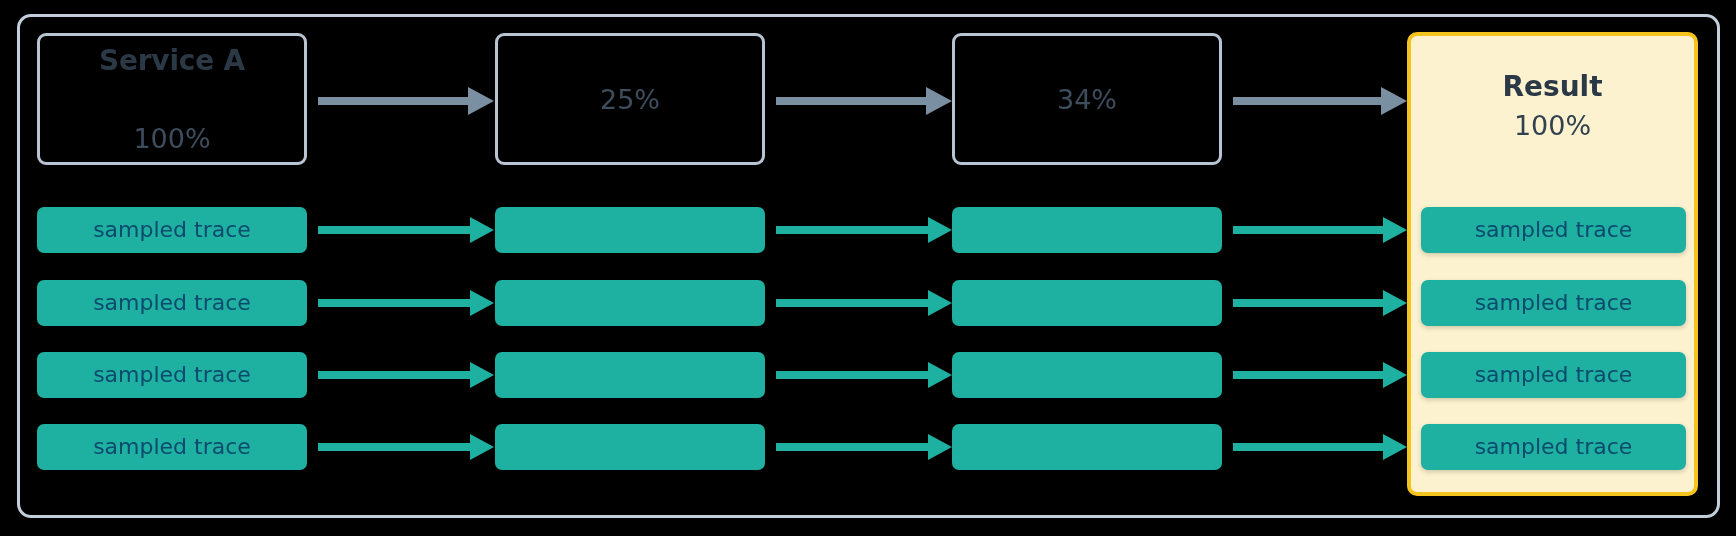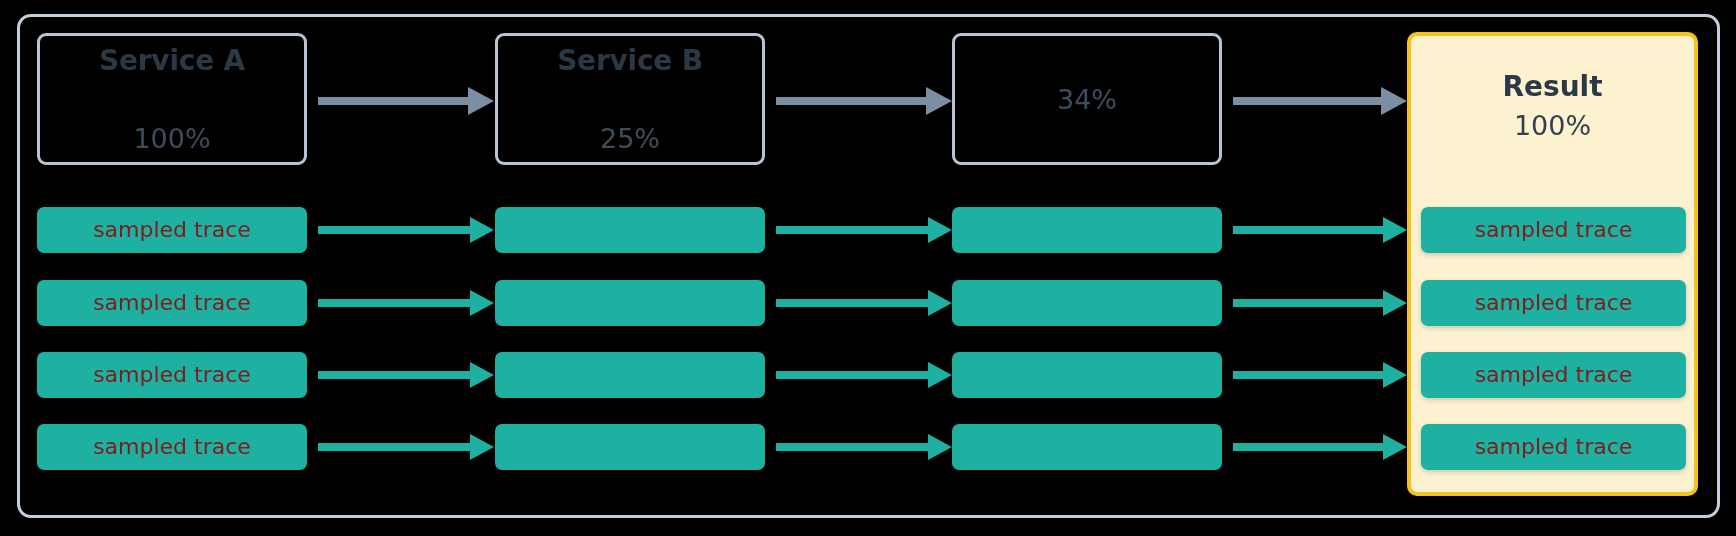--- a/index.html
+++ b/index.html
@@ -111,21 +111,21 @@
     height: 46px;
     border-radius: 7px;
     background: #1eb0a1;
     display: flex;
     align-items: center;
     justify-content: center;
     box-shadow: 0 2px 5px rgba(0,0,0,0.18);
   }
   .trace-bar .label {
     font-size: 22px;
-    color: #7f1d1d;
+    color: #0c4a6e;
     line-height: 1.0;
     white-space: nowrap;
   }
 
   
   .arrow {
     position: absolute;
     display: block;
   }
 </style>
@@ -135,21 +135,20 @@
 <div id="canvas">
 
   <div class="outer-frame"></div>
 
   <div class="svc-box" id="svc-a">
     <div class="svc-title">Service A</div>
     <div class="svc-pct">100%</div>
   </div>
 
   <div class="svc-box" id="svc-b">
-    <div class="svc-title">Service B</div>
     <div class="svc-pct">25%</div>
   </div>
 
   <div class="svc-box" id="svc-c">
     <div class="svc-pct">34%</div>
   </div>
 
   <div class="result-box">
     <div class="result-head">
       <div class="result-title">Result</div>

